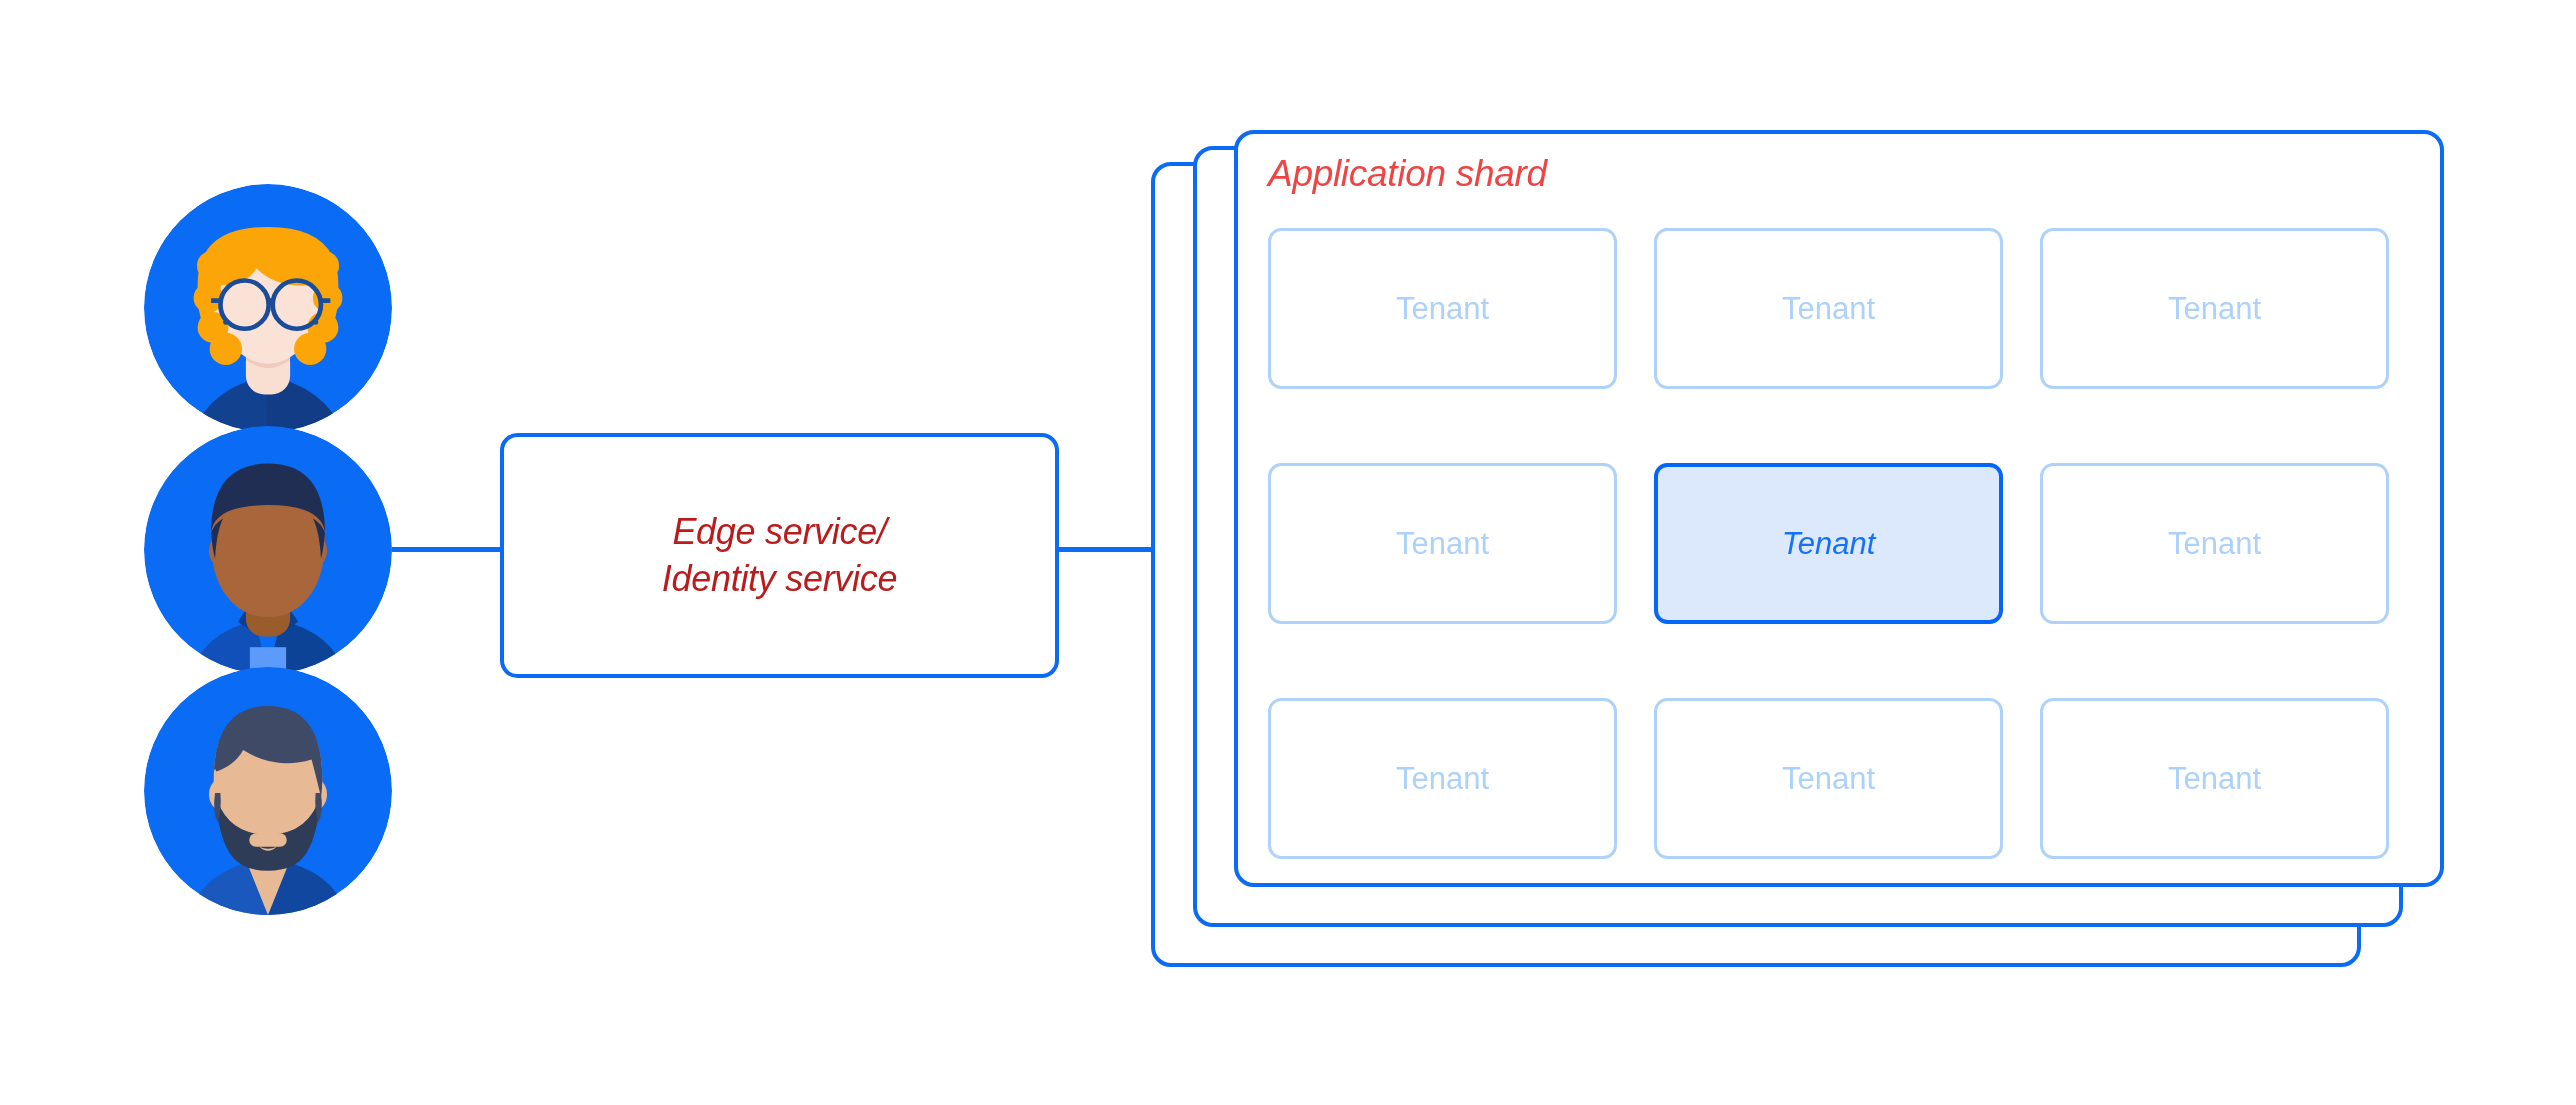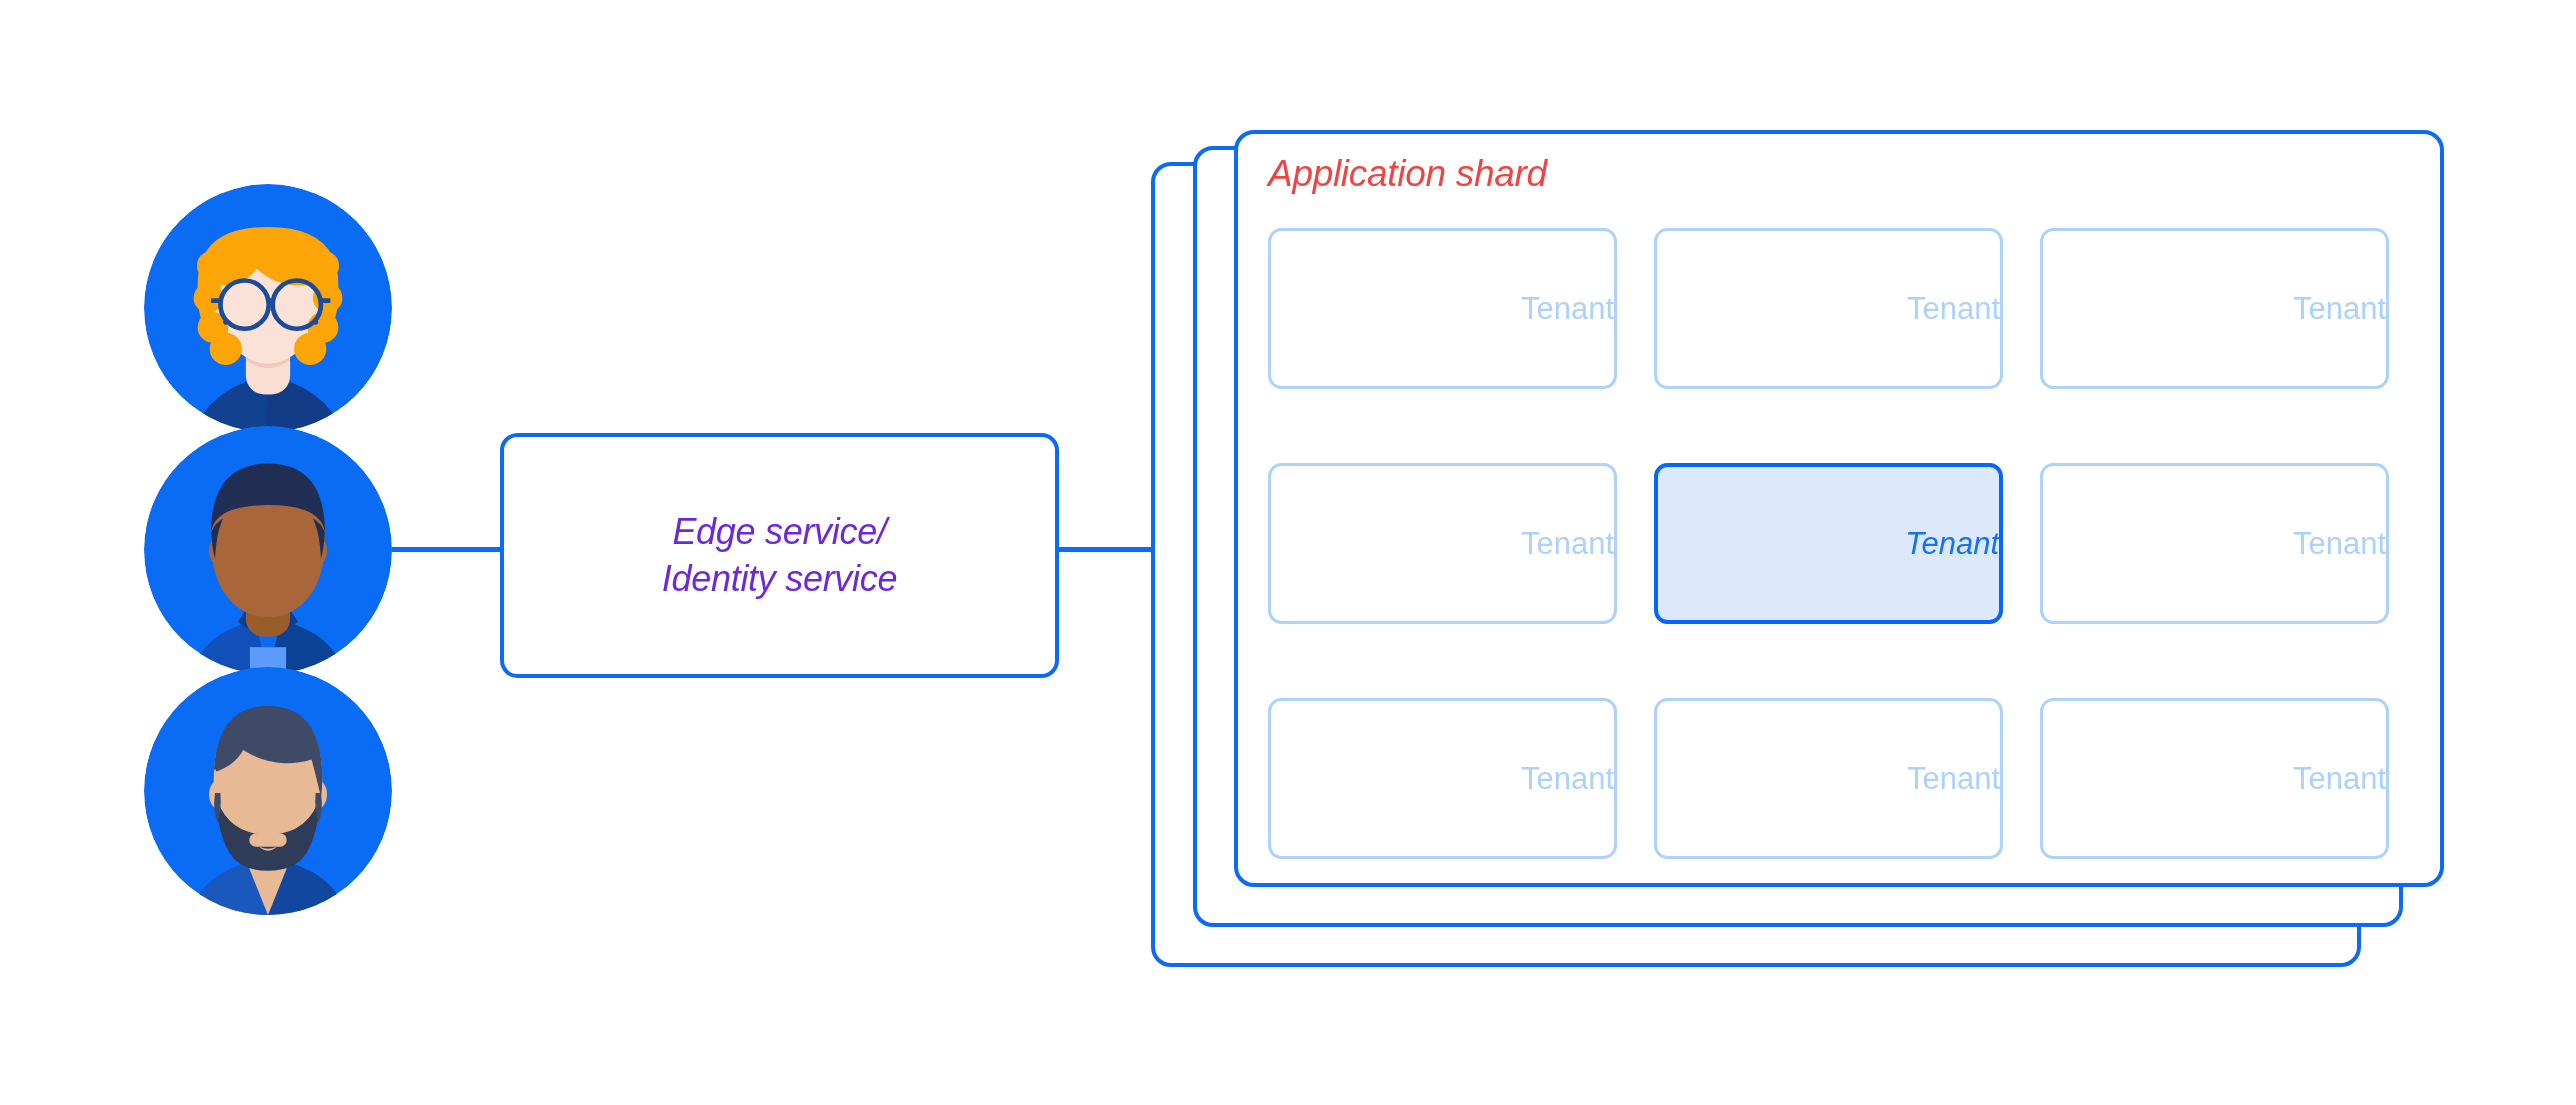--- a/index.html
+++ b/index.html
@@ -33,21 +33,21 @@
     border:4.7px solid #0B6BF5;
     border-radius:17.4px;
     background:#ffffff;
     display:flex;align-items:center;justify-content:center;
   }
   .edge-label{
     font-style:italic;
     font-weight:400;
     font-size:36px;
     line-height:1.28;
-    color:#6d28d9;
+    color:#b91c1c;
     text-align:center;
     letter-spacing:-0.3px;
     white-space:pre-line;
   }
 
   
   .shard-card{
     position:absolute;
     box-sizing:border-box;
     border:4.7px solid #0B6BF5;
@@ -78,21 +78,21 @@
     grid-template-columns:repeat(3,349px);
     grid-template-rows:repeat(3,161px);
     column-gap:37px;
     row-gap:74px;
   }
   .tenant{
     box-sizing:border-box;
     border:3.4px solid #AED2FA;
     border-radius:13.4px;
     background:#ffffff;
-    display:flex;align-items:center;justify-content:flex-end;
+    display:flex;align-items:center;justify-content:center;
   }
   .tenant .t-label{
     font-size:31px;
     font-style:normal;
     font-weight:400;
     color:#ACD1FA;
     letter-spacing:0px;
   }
   .tenant.is-active{
     border:4.7px solid #0566FA;

